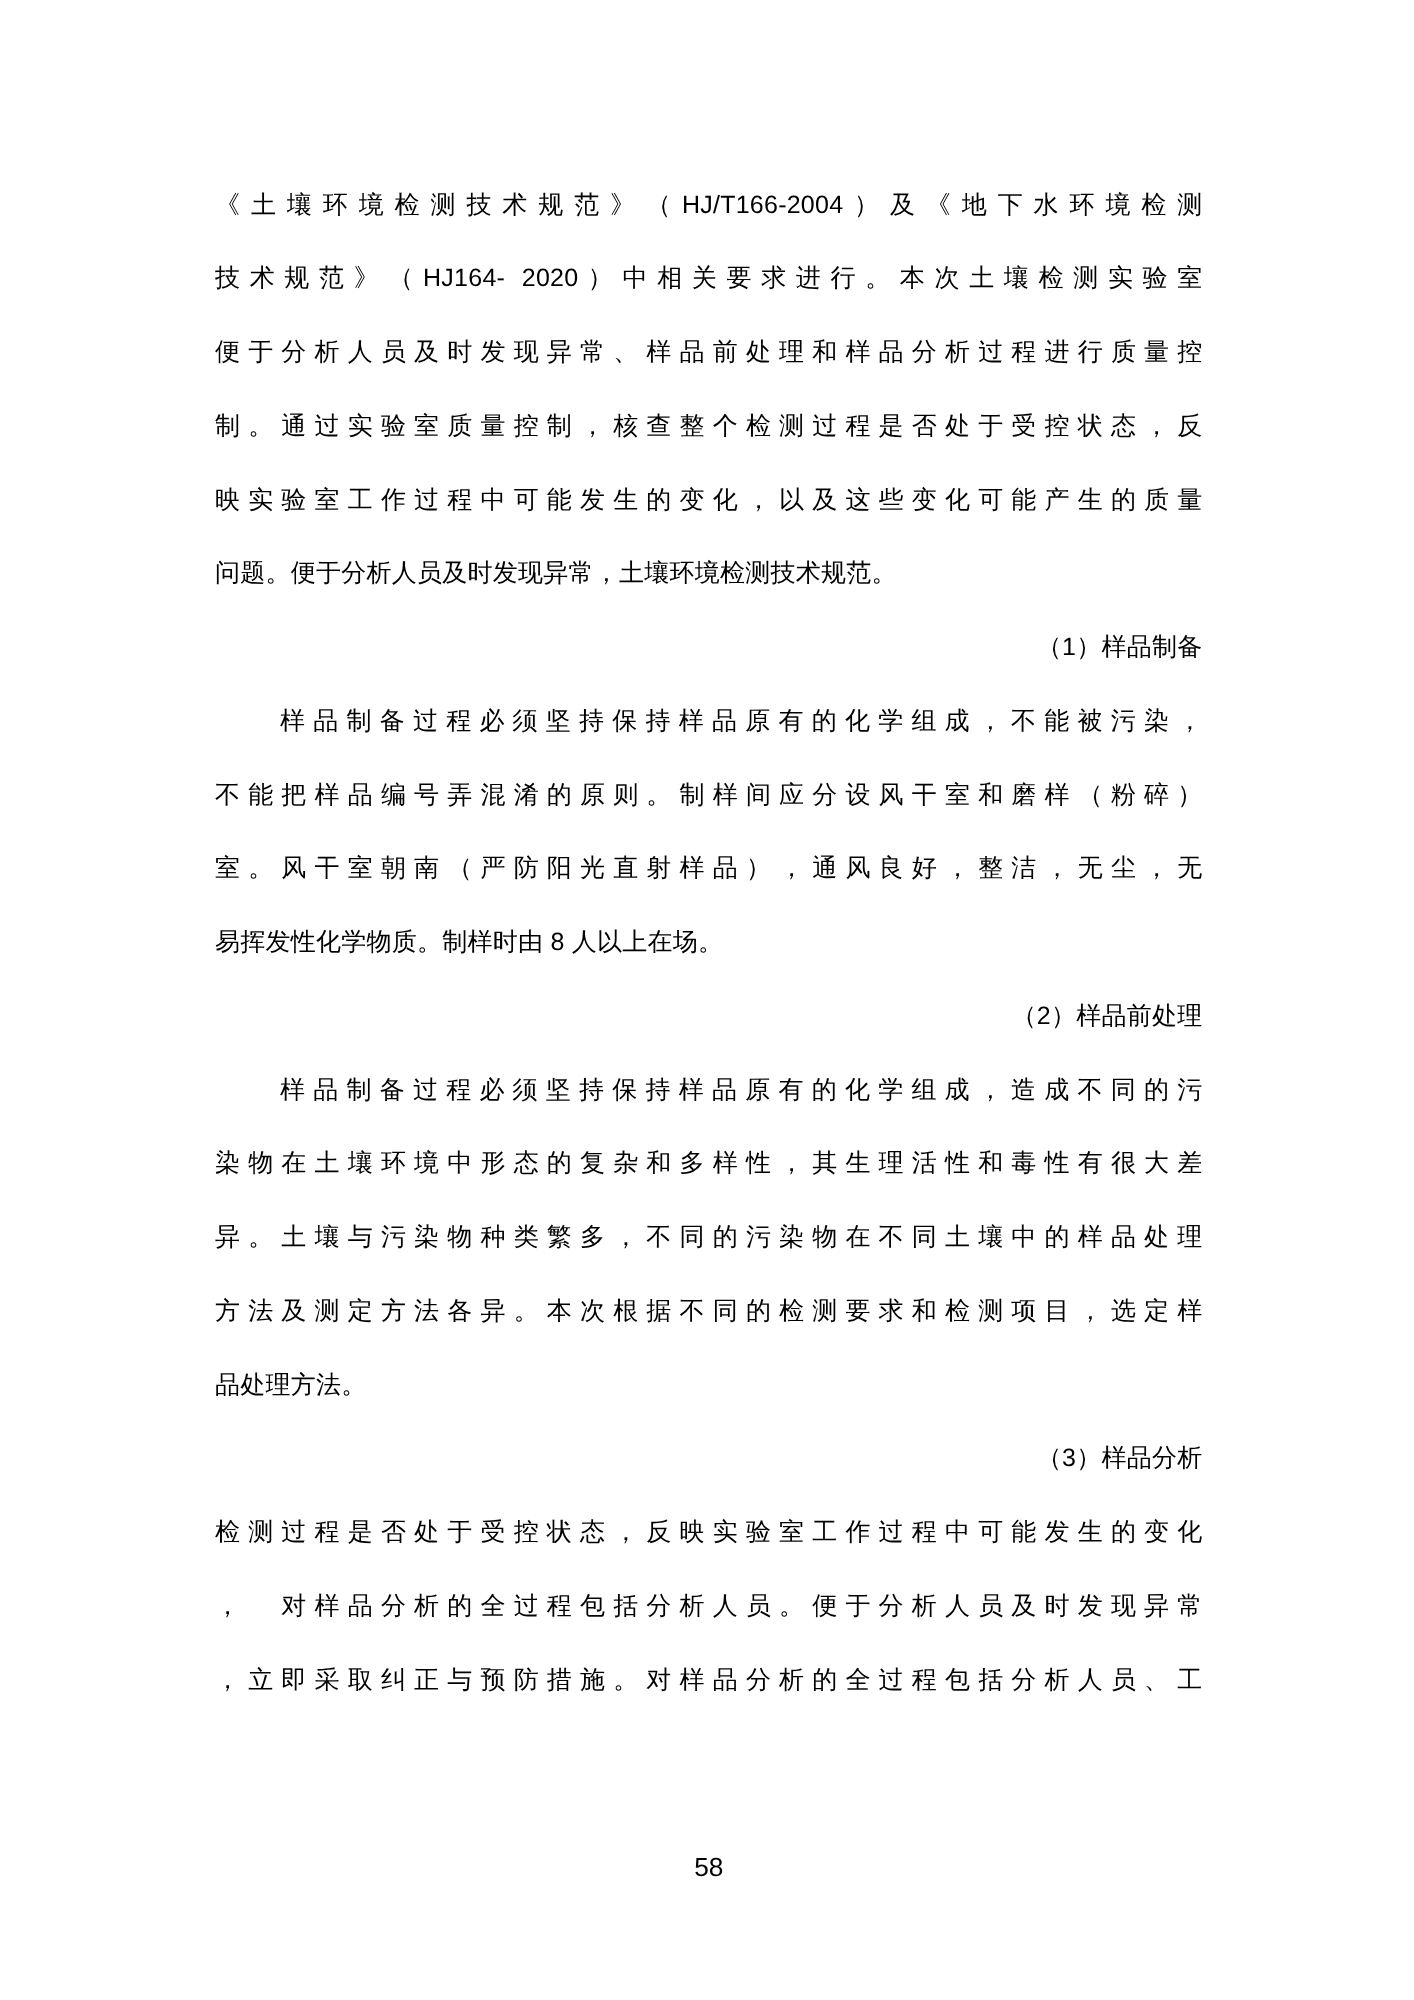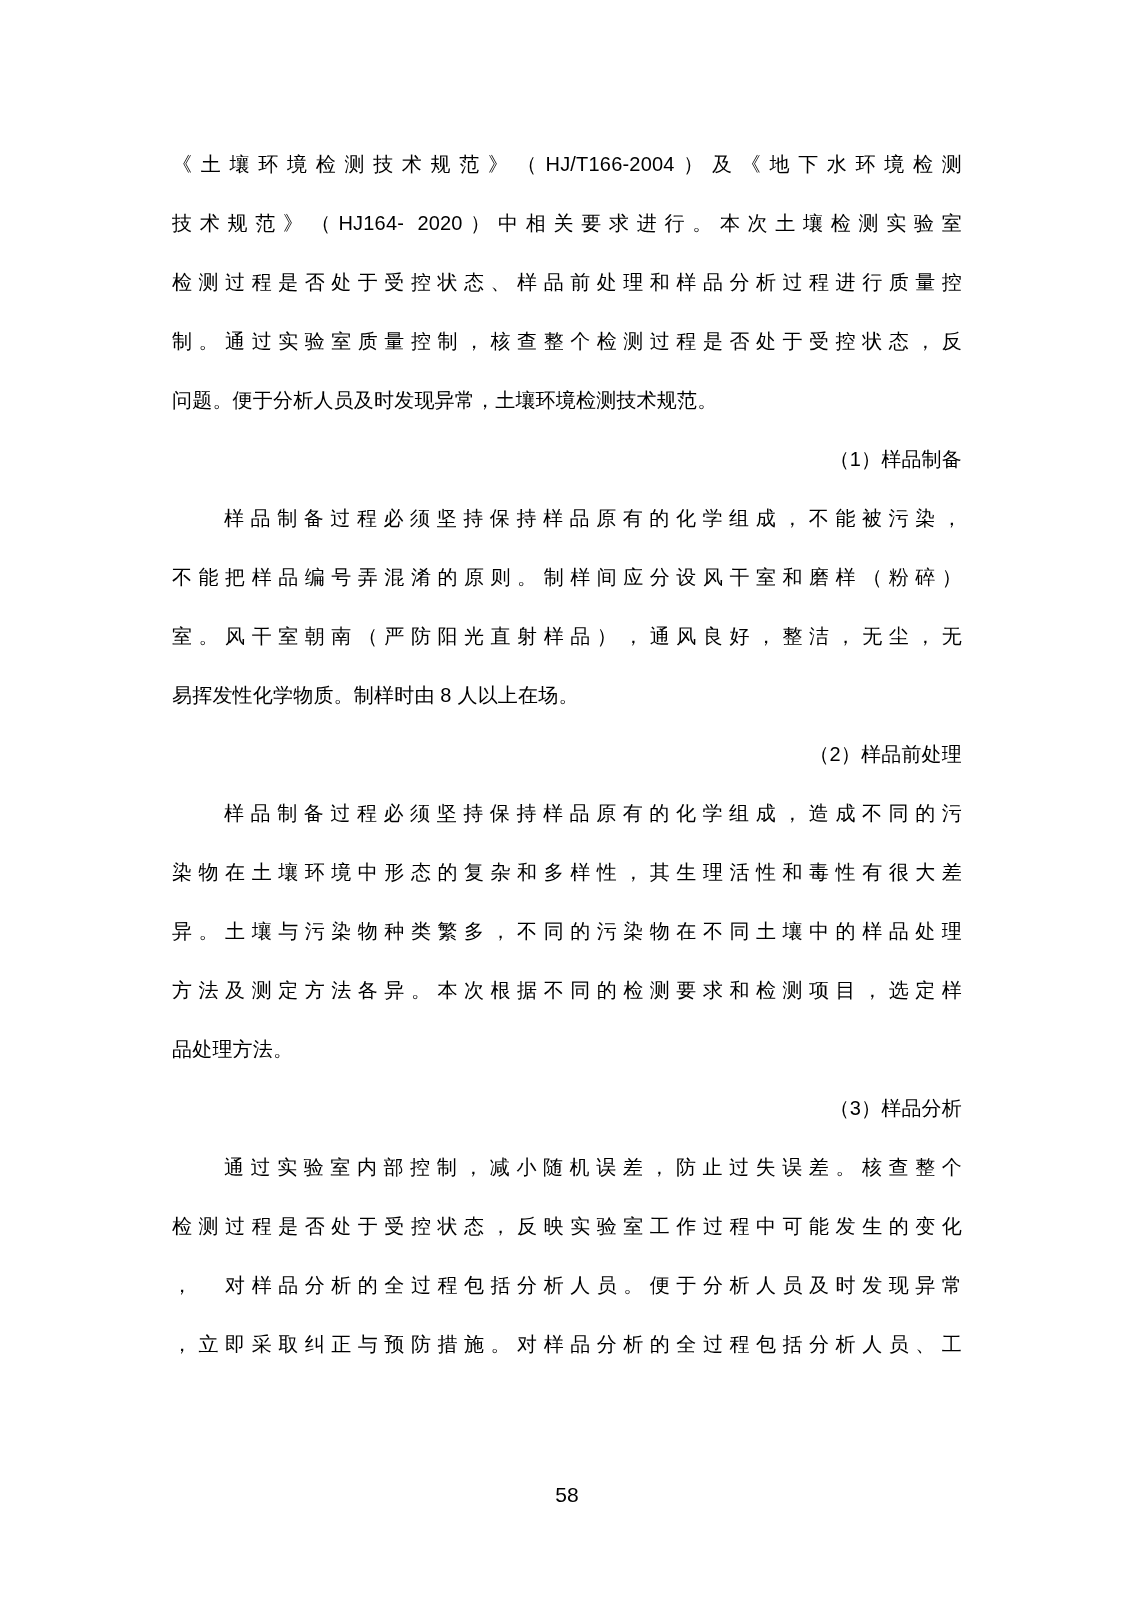--- a/index.html
+++ b/index.html
@@ -55,34 +55,34 @@
     color: #000000;
   }
 </style>
 </head>
 <body>
 
 <div class="page">
   <div class="text-block" id="text-block">
       <div class="line j">《土壤环境检测技术规范》（HJ/T166-2004）及《地下水环境检测</div>
       <div class="line j">技术规范》（HJ164- 2020）中相关要求进行。本次土壤检测实验室</div>
-      <div class="line j">检测过程是否处于受控状态、样品前处理和样品分析过程进行质量控</div>
+      <div class="line j">便于分析人员及时发现异常、样品前处理和样品分析过程进行质量控</div>
       <div class="line j">制。通过实验室质量控制，核查整个检测过程是否处于受控状态，反</div>
+      <div class="line j">映实验室工作过程中可能发生的变化，以及这些变化可能产生的质量</div>
       <div class="line">问题。便于分析人员及时发现异常，土壤环境检测技术规范。</div>
       <div class="line ind">（1）样品制备</div>
       <div class="line j ind">样品制备过程必须坚持保持样品原有的化学组成，不能被污染，</div>
       <div class="line j">不能把样品编号弄混淆的原则。制样间应分设风干室和磨样（粉碎）</div>
       <div class="line j">室。风干室朝南（严防阳光直射样品），通风良好，整洁，无尘，无</div>
       <div class="line">易挥发性化学物质。制样时由 8 人以上在场。</div>
       <div class="line ind">（2）样品前处理</div>
       <div class="line j ind">样品制备过程必须坚持保持样品原有的化学组成，造成不同的污</div>
       <div class="line j">染物在土壤环境中形态的复杂和多样性，其生理活性和毒性有很大差</div>
       <div class="line j">异。土壤与污染物种类繁多，不同的污染物在不同土壤中的样品处理</div>
       <div class="line j">方法及测定方法各异。本次根据不同的检测要求和检测项目，选定样</div>
       <div class="line">品处理方法。</div>
       <div class="line ind">（3）样品分析</div>
-      <div class="line j ind">通过实验室内部控制，减小随机误差，防止过失误差。核查整个</div>
       <div class="line j">检测过程是否处于受控状态，反映实验室工作过程中可能发生的变化</div>
       <div class="line j">，　对样品分析的全过程包括分析人员。便于分析人员及时发现异常</div>
       <div class="line j">，立即采取纠正与预防措施。对样品分析的全过程包括分析人员、工</div>
     </div>
   <div class="page-number">58</div>
 </div>
 
 </body></html>

